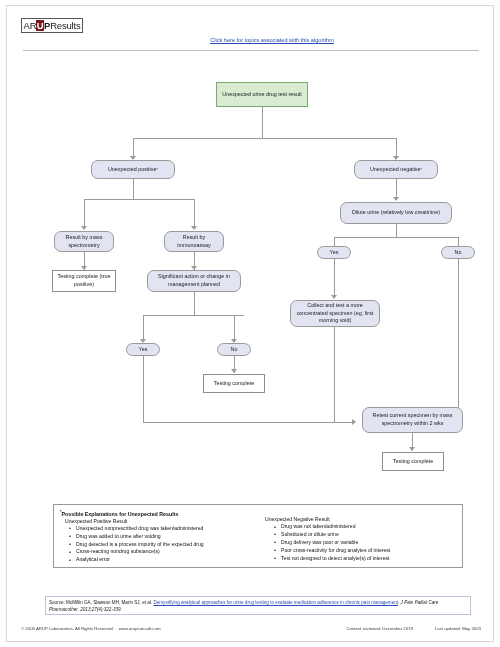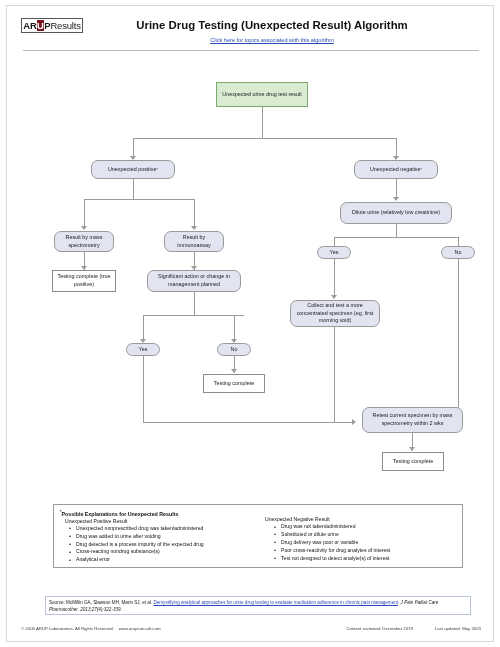--- a/index.html
+++ b/index.html
@@ -38,21 +38,21 @@
     overflow: hidden;
   }
   .logo-text {
     font-size: 9.5px;
     letter-spacing: -0.2px;
     color: #1a1a1a;
     white-space: nowrap;
     position: relative;
     font-family: "Liberation Sans", sans-serif;
   }
-  .logo-ar { font-weight: bold; }
+  .logo-ar { font-weight: normal; }
   .logo-u {
     font-weight: bold;
     color: #fff;
     background: #7b1520;
     padding: 0 0.5px;
   }
   .logo-p { font-weight: bold; }
   .logo-consult { font-weight: normal; }
 
   .title {
@@ -213,21 +213,20 @@
 </style>
 </head>
 <body>
 
 <div class="page">
   <div class="sheet">
 
     <div class="logo">
       <span class="logo-text"><span class="logo-ar">AR</span><span class="logo-u">U</span><span class="logo-p">P</span><span class="logo-consult">Results</span></span>
     </div>
-    <div class="title">Urine Drug Testing (Unexpected Result) Algorithm</div>
     <div class="subtitle-link">Click here for topics associated with this algorithm</div>
     <div class="header-rule"></div>
 
     <div class="chart">
 
       <div class="node start" style="left:209px; top:76px; width:92px; height:25px;">Unexpected urine drug test result</div>
 
       <div class="ln v" style="left:255px; top:101px; height:31px;"></div>
       <div class="ln h" style="left:126px; top:132px; width:263px;"></div>
       <div class="ln v" style="left:126px; top:132px; height:20px;"></div>

